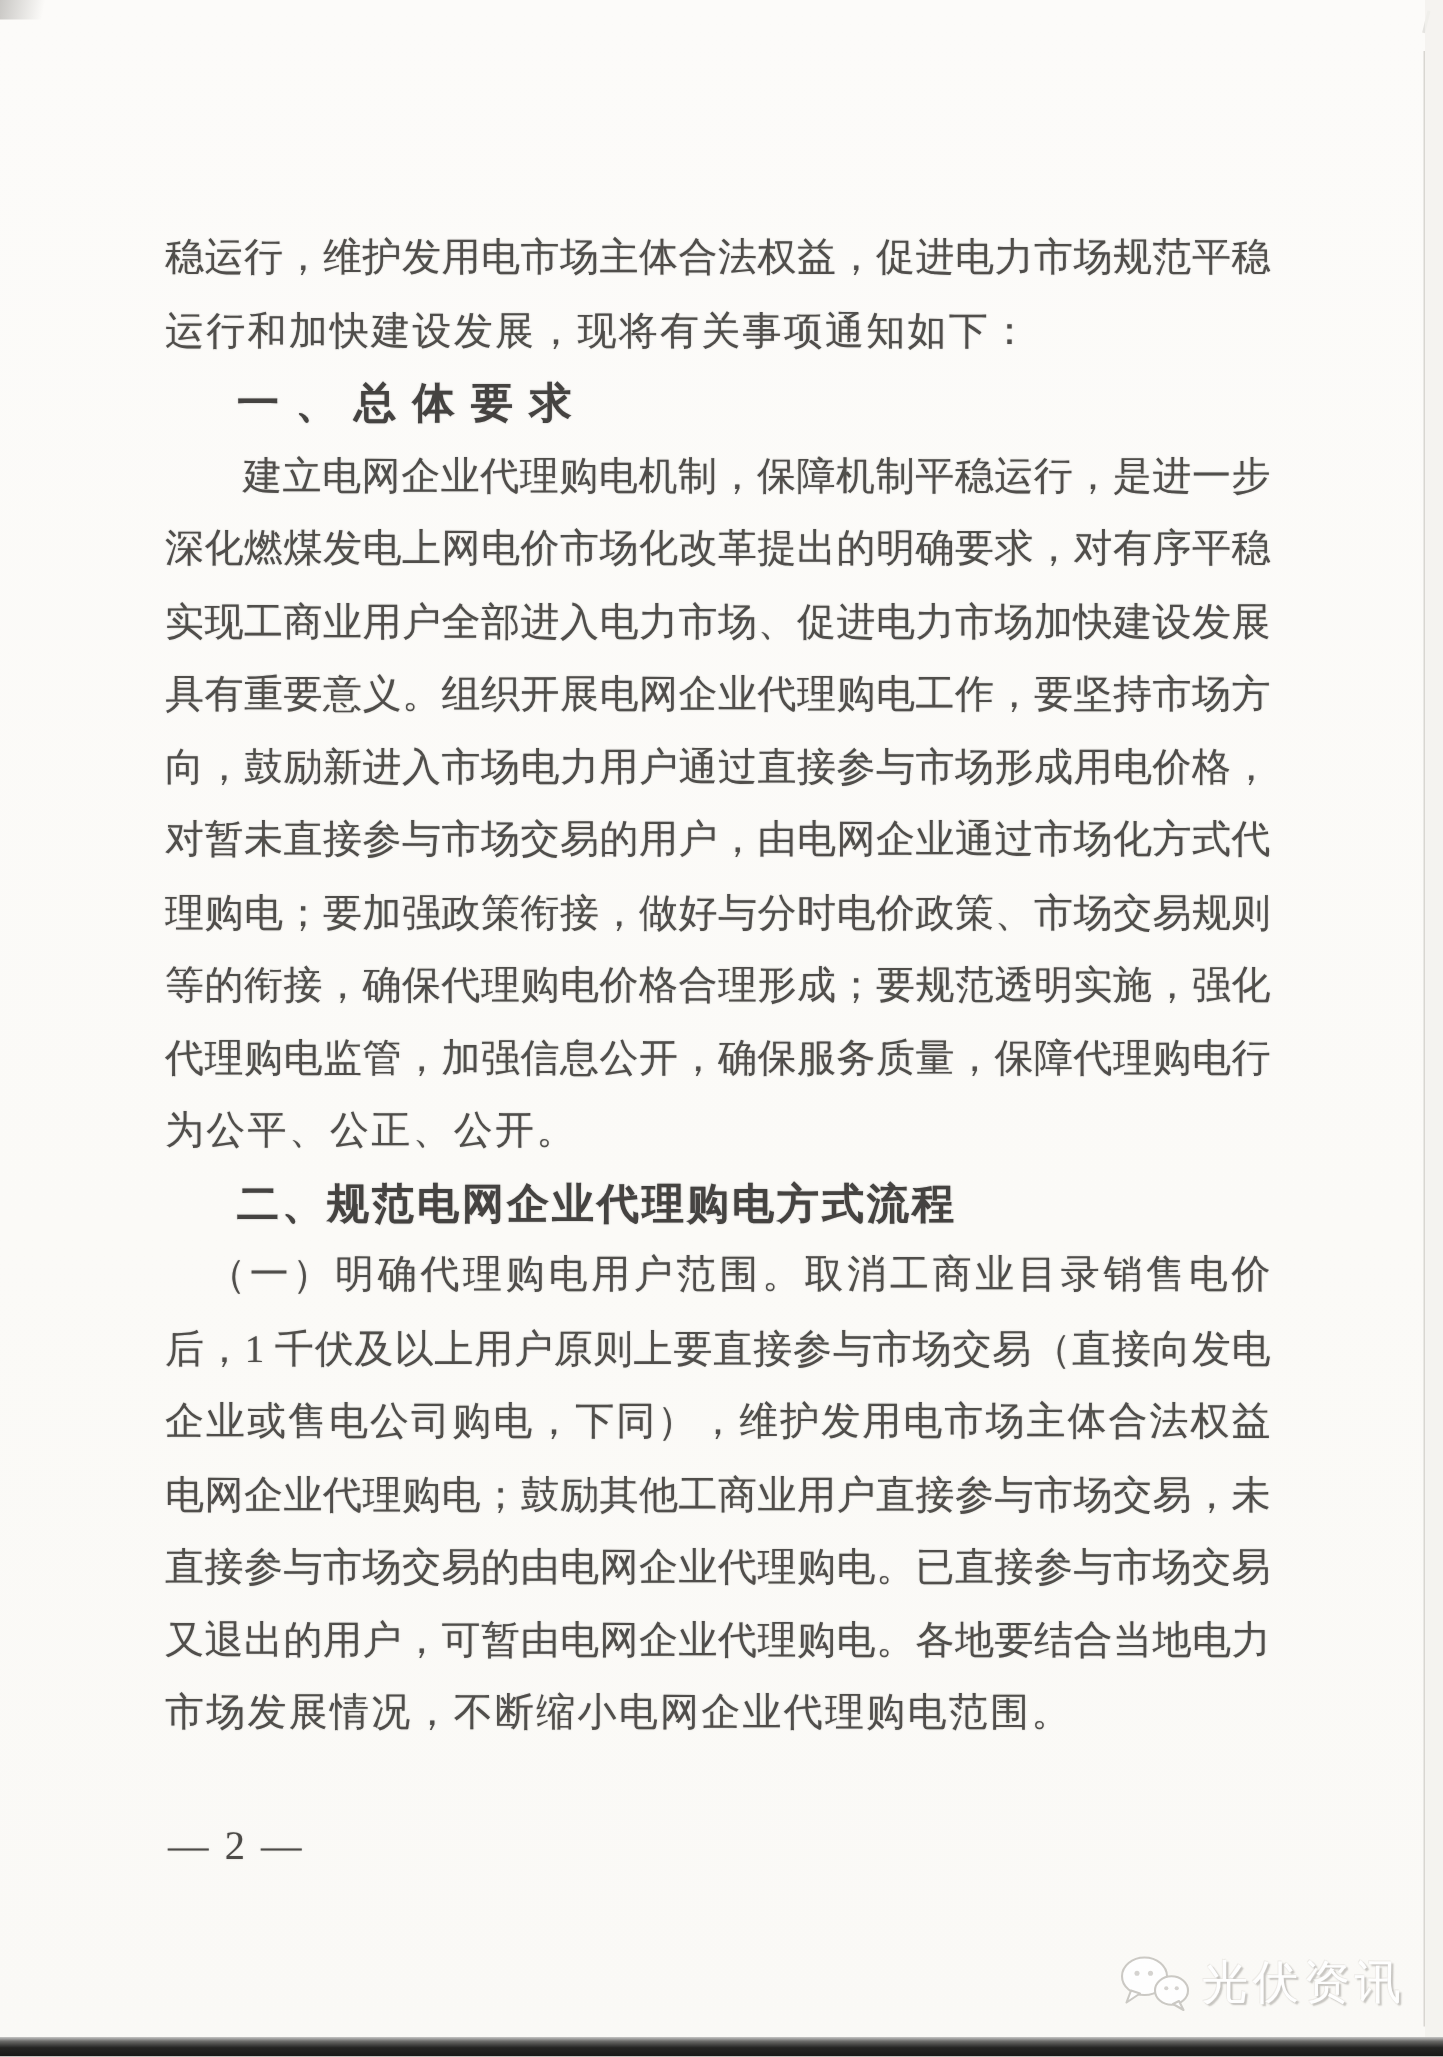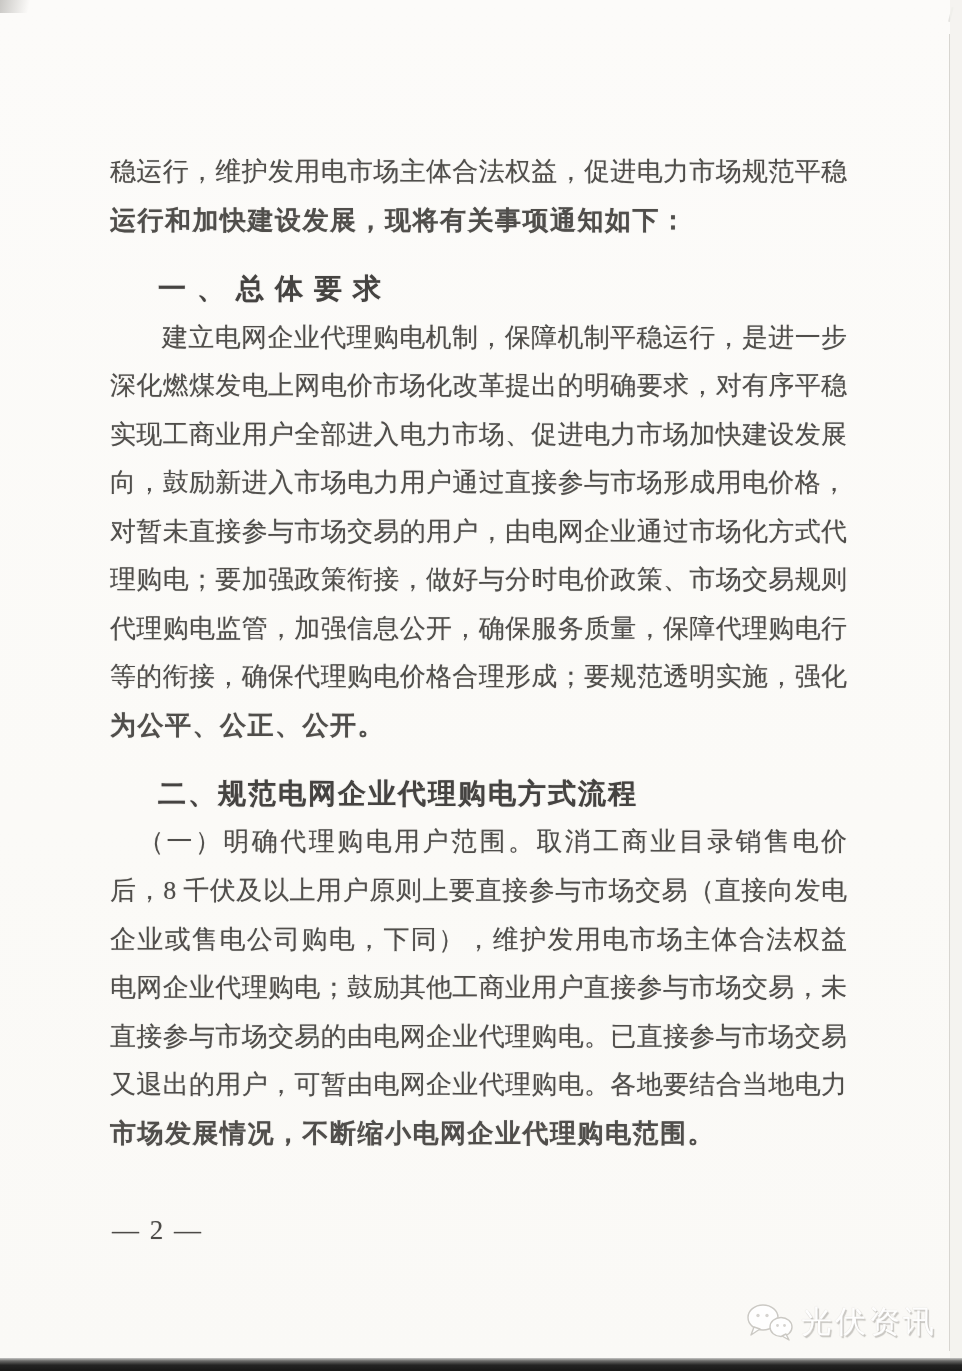--- a/index.html
+++ b/index.html
@@ -47,34 +47,32 @@
     font-size: 26px;
     color: #504e4b;
     text-shadow: 0 0 1px rgba(92,90,86,0.45);
     text-align: justify;
     text-align-last: justify;
     white-space: nowrap;
   }
   .line.end {
     text-align-last: left;
     letter-spacing: 1.5px;
-    font-weight: bold;
   }
   .line.ind  { padding-left: 52px; }
   .line.ind2 { padding-left: 28px; font-family: Liberation Mono, monospace; }
   .line.heading {
     font-family: "Liberation Sans", "DejaVu Sans", sans-serif;
     font-weight: 700;
     font-size: 28px;
     color: #454341;
     text-align-last: left;
     padding-left: 48px;
     letter-spacing: 2px;
     text-shadow: 0 0 1px rgba(70,68,65,0.5);
-    margin-top: 20px;
   }
   .line.heading.h-wide { letter-spacing: 11px; }
   .pagenum {
     position: absolute; left: 112px; top: 1206px;
     height: 48px; line-height: 48px;
     font-size: 27px; color: #4c4a47;
     letter-spacing: 2px;
     text-shadow: 0 0 1px rgba(92,90,86,0.4);
   }
   
@@ -102,29 +100,30 @@
   <div class="edge-line-right"></div>
   <div class="edge-strip-right"></div>
 
   <div class="textblock">
     <div class="line">稳运行，维护发用电市场主体合法权益，促进电力市场规范平稳</div>
     <div class="line end">运行和加快建设发展，现将有关事项通知如下：</div>
     <div class="line heading h-wide">一、总体要求</div>
     <div class="line ind">建立电网企业代理购电机制，保障机制平稳运行，是进一步</div>
     <div class="line">深化燃煤发电上网电价市场化改革提出的明确要求，对有序平稳</div>
     <div class="line">实现工商业用户全部进入电力市场、促进电力市场加快建设发展</div>
+    <div class="line">具有重要意义。组织开展电网企业代理购电工作，要坚持市场方</div>
     <div class="line">向，鼓励新进入市场电力用户通过直接参与市场形成用电价格，</div>
     <div class="line">对暂未直接参与市场交易的用户，由电网企业通过市场化方式代</div>
     <div class="line">理购电；要加强政策衔接，做好与分时电价政策、市场交易规则</div>
+    <div class="line">等的衔接，确保代理购电价格合理形成；要规范透明实施，强化</div>
     <div class="line">代理购电监管，加强信息公开，确保服务质量，保障代理购电行</div>
-    <div class="line">等的衔接，确保代理购电价格合理形成；要规范透明实施，强化</div>
     <div class="line end">为公平、公正、公开。</div>
     <div class="line heading">二、规范电网企业代理购电方式流程</div>
     <div class="line ind2">（一）明确代理购电用户范围。取消工商业目录销售电价</div>
-    <div class="line">后，8 千伏及以上用户原则上要直接参与市场交易（直接向发电</div>
+    <div class="line">后，1 千伏及以上用户原则上要直接参与市场交易（直接向发电</div>
     <div class="line">企业或售电公司购电，下同），维护发用电市场主体合法权益</div>
     <div class="line">电网企业代理购电；鼓励其他工商业用户直接参与市场交易，未</div>
     <div class="line">直接参与市场交易的由电网企业代理购电。已直接参与市场交易</div>
     <div class="line">又退出的用户，可暂由电网企业代理购电。各地要结合当地电力</div>
     <div class="line end">市场发展情况，不断缩小电网企业代理购电范围。</div>
   </div>
 
   <div class="pagenum">— 2 —</div>
 
   <div class="watermark">

